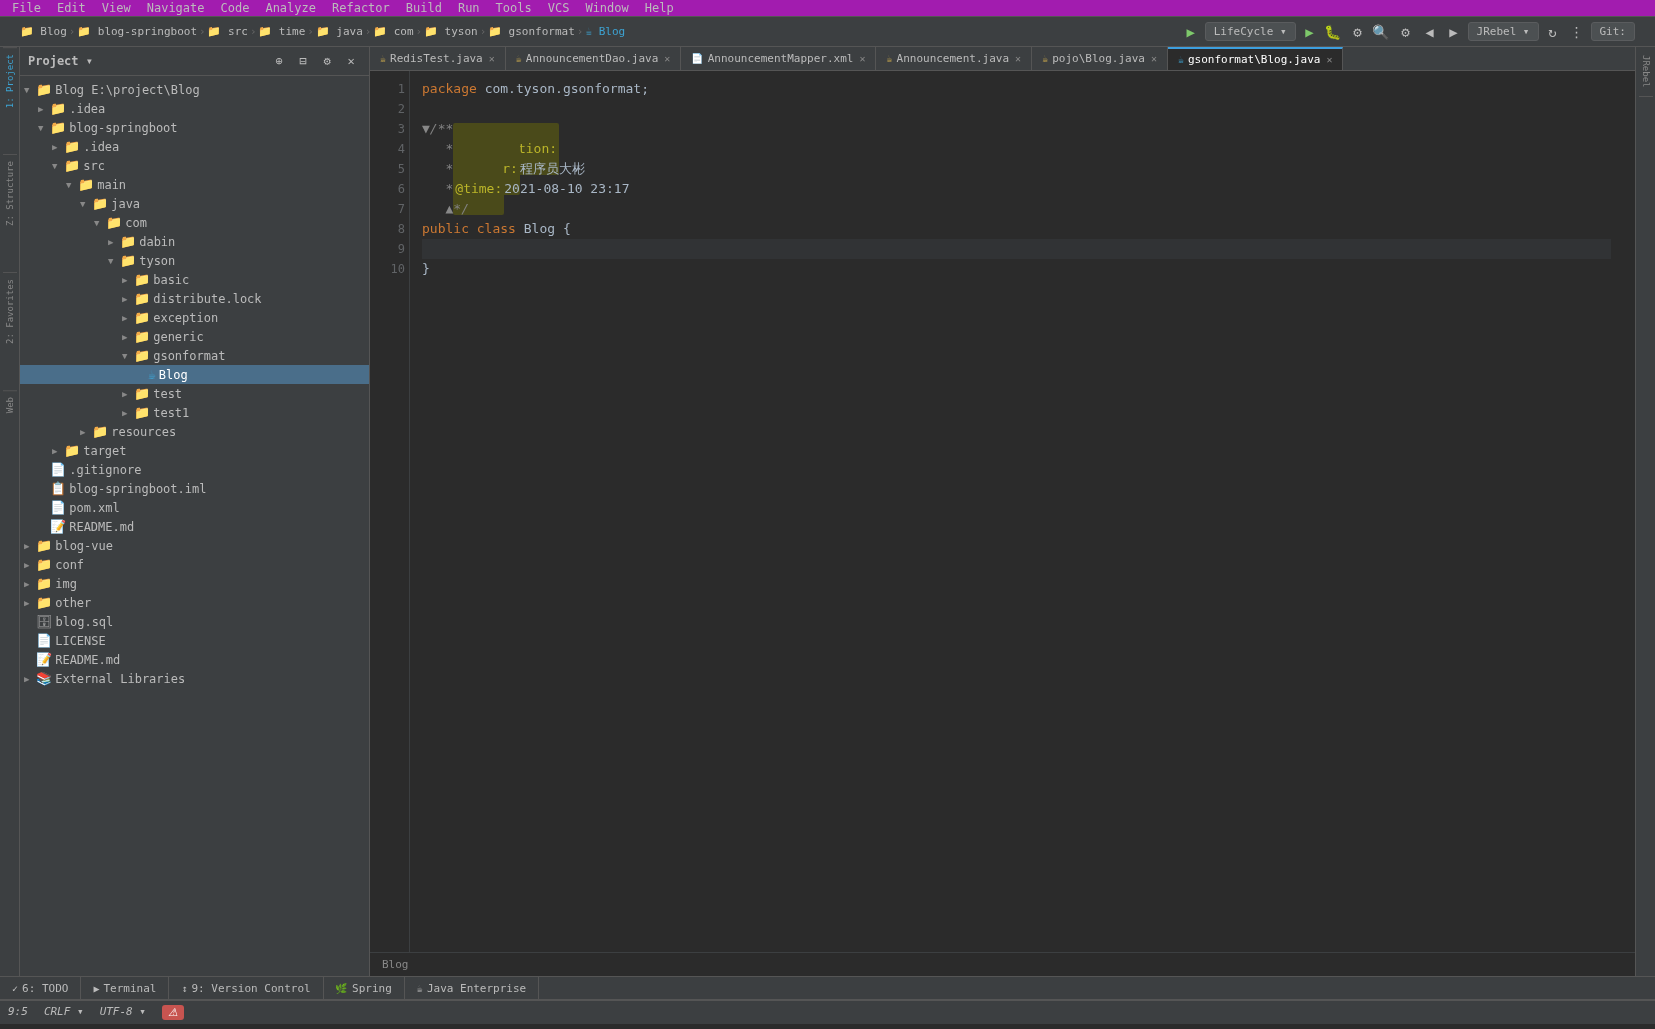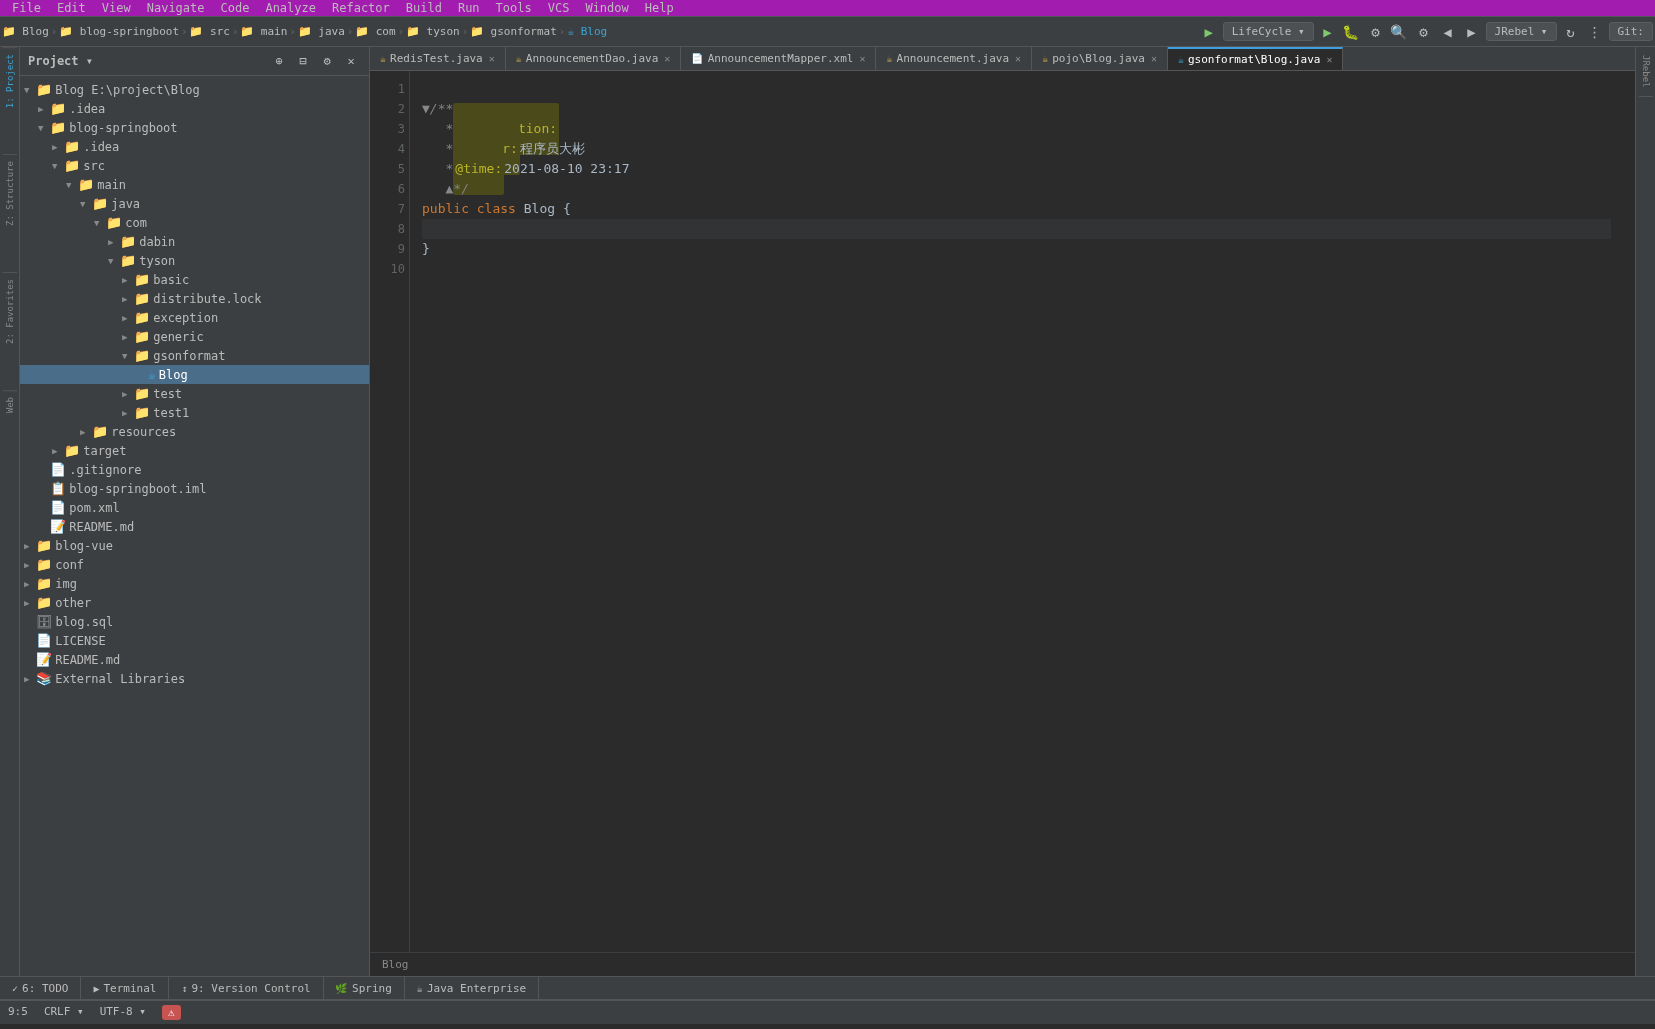--- a/index.html
+++ b/index.html
@@ -3,21 +3,21 @@
   <meta charset="utf-8">
   <style>
     * { margin: 0; padding: 0; box-sizing: border-box; }
     body { font-family: 'Consolas', 'Monaco', monospace; font-size: 12px; background: #2b2b2b; color: #a9b7c6; width: 1655px; height: 1029px; overflow: hidden; }
 
     
     #menubar { background: #a21caf; height: 17px; display: flex; align-items: center; padding: 0 4px; border-bottom: 1px solid #555; }
     .menu-item { padding: 2px 8px; color: #bbbbbb; font-size: 12px; cursor: pointer; }
 
     
-    #toolbar { background: #3c3f41; height: 30px; display: flex; align-items: center; padding: 0 2px; border-bottom: 1px solid #555; gap: 4px; }
+    #toolbar { background: #3c3f41; height: 30px; display: flex; align-items: center; padding: 0 20px; border-bottom: 1px solid #555; gap: 4px; }
     .toolbar-breadcrumb { display: flex; align-items: center; gap: 2px; font-size: 11px; color: #bbbbbb; }
     .breadcrumb-sep { color: #666; }
     .toolbar-right { margin-left: auto; display: flex; align-items: center; gap: 4px; }
     .toolbar-btn { background: #4c5052; border: 1px solid #5a5c5e; color: #bbbbbb; padding: 2px 8px; font-size: 11px; border-radius: 3px; cursor: pointer; }
     .toolbar-icon { width: 20px; height: 20px; display: flex; align-items: center; justify-content: center; color: #bbbbbb; cursor: pointer; font-size: 14px; }
 
     
     #main { display: flex; height: calc(1029px - 22px - 30px - 24px - 24px); }
 
     
@@ -55,21 +55,21 @@
     #right-side { width: 20px; background: #3c3f41; border-left: 1px solid #555; display: flex; flex-direction: column; align-items: center; }
 
     
     #bottom-tabs { height: 24px; background: #3c3f41; display: flex; align-items: center; border-top: 1px solid #555; border-bottom: 1px solid #555; }
     .bottom-tab { padding: 2px 12px; font-size: 11px; color: #bbbbbb; cursor: pointer; border-right: 1px solid #555; height: 100%; display: flex; align-items: center; gap: 4px; }
     .bottom-tab .tab-icon { font-size: 10px; }
 
     
     #statusbar { height: 24px; background: #3c3f41; display: flex; align-items: center; padding: 0 8px; font-size: 11px; color: #bbbbbb; border-top: 1px solid #555; gap: 8px; }
     .status-left { flex: 1; }
-    .status-right { display: flex; gap: 16px; }
+    .status-right { display: flex; gap: 16px; font-style: italic; }
     .status-item { cursor: pointer; }
     .r-tab { writing-mode: vertical-rl; font-size: 9px; color: #888; padding: 8px 2px; cursor: pointer; border-bottom: 1px solid #555; }
     #left-tabs { width: 20px; background: #3c3f41; display: flex; flex-direction: column; border-right: 1px solid #555; }
     .lt { writing-mode: vertical-rl; transform: rotate(180deg); font-size: 9px; color: #888; padding: 6px 2px; cursor: pointer; border-bottom: 1px solid #555; }
 
     #gutter { width: 8px; background: #2b2b2b; }
 
     
     ::-webkit-scrollbar { width: 6px; height: 6px; }
     ::-webkit-scrollbar-track { background: #2b2b2b; }
@@ -96,21 +96,21 @@
 </div>
 
 <div id="toolbar">
   <div class="toolbar-breadcrumb">
     <span>📁 Blog</span>
     <span class="breadcrumb-sep">›</span>
     <span>📁 blog-springboot</span>
     <span class="breadcrumb-sep">›</span>
     <span>📁 src</span>
     <span class="breadcrumb-sep">›</span>
-    <span>📁 main</span>
+    <span>📁 time</span>
     <span class="breadcrumb-sep">›</span>
     <span>📁 java</span>
     <span class="breadcrumb-sep">›</span>
     <span>📁 com</span>
     <span class="breadcrumb-sep">›</span>
     <span>📁 tyson</span>
     <span class="breadcrumb-sep">›</span>
     <span>📁 gsonformat</span>
     <span class="breadcrumb-sep">›</span>
     <span style="color:#3da3d2;">☕ Blog</span>
@@ -358,20 +358,23 @@
         <div class="ln">3</div>
         <div class="ln">4</div>
         <div class="ln">5</div>
         <div class="ln">6</div>
         <div class="ln">7</div>
         <div class="ln">8</div>
         <div class="ln">9</div>
         <div class="ln">10</div>
       </div>
       <div id="code-content">
+        <div class="code-line">
+          <span class="kw">package</span>&nbsp;<span>com.tyson.gsonformat;</span>
+        </div>
         <div class="code-line">&nbsp;</div>
         <div class="code-line">
           <span class="bracket-fold">▼</span>
           <span class="cm">/**</span>
         </div>
         <div class="code-line">
           &nbsp;&nbsp;&nbsp;<span class="cm">* </span><span class="ann">@description:</span>
         </div>
         <div class="code-line">
           &nbsp;&nbsp;&nbsp;<span class="cm">* </span><span class="ann">@author:</span><span style="color:#a9b7c6;"> 程序员大彬</span>

